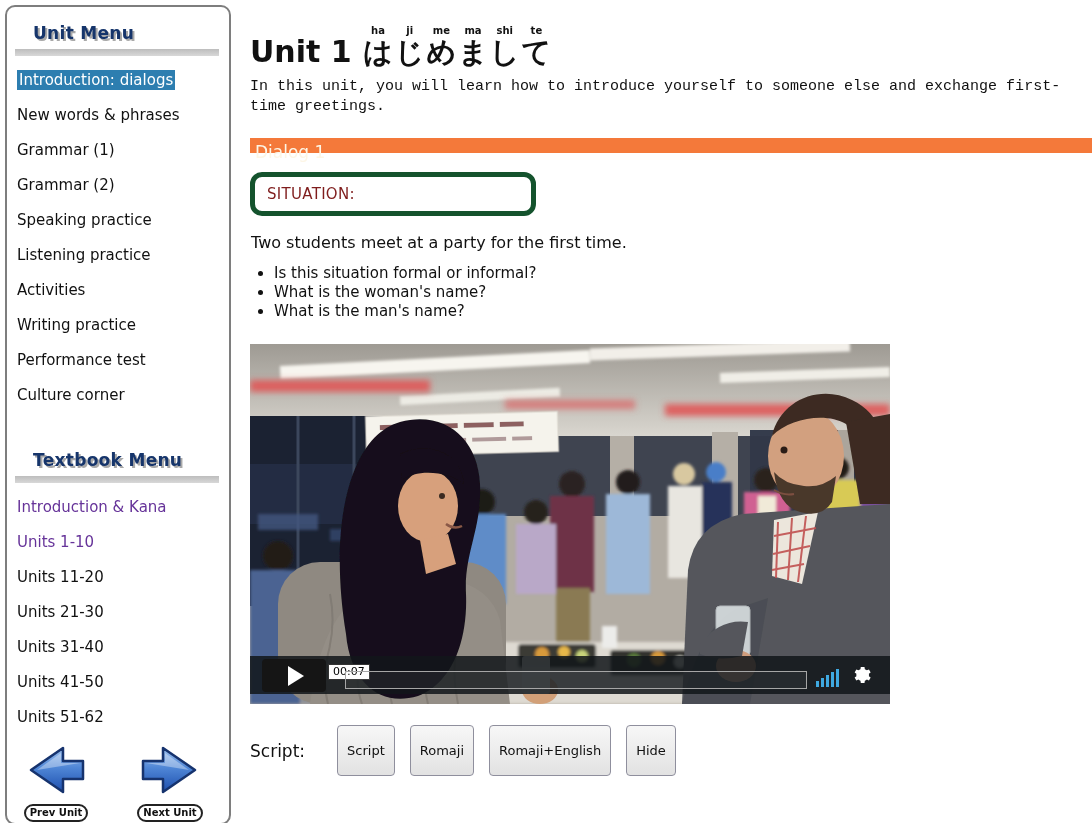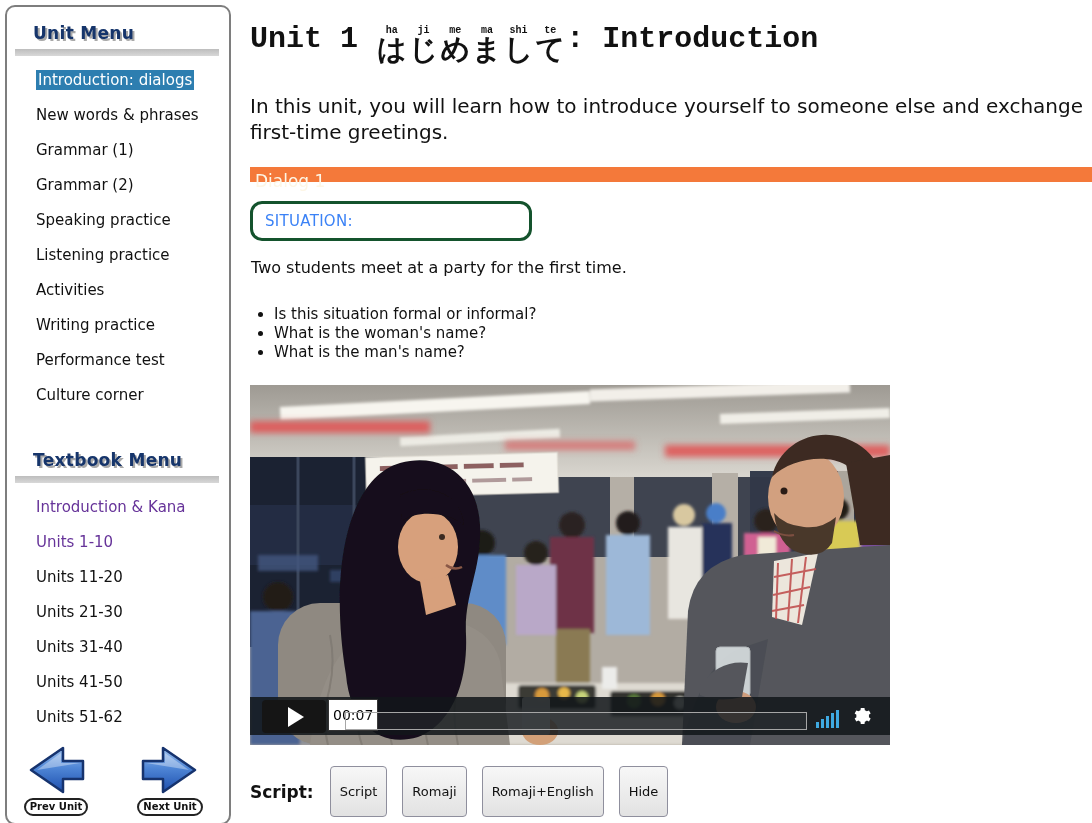--- a/index.html
+++ b/index.html
@@ -4,58 +4,58 @@
 <style>
   html,body{margin:0;padding:0;overflow:hidden;background:#fff;}
   body{width:1092px;height:823px;position:relative;font-family:"DejaVu Sans","Liberation Sans",sans-serif;color:#111;}
 
   
   .sidebar{position:absolute;left:5px;top:5px;width:214px;height:804px;border:2px solid #7e7e7e;border-radius:10px;background:#fff;padding:12px 0 0 8px;box-sizing:content-box;}
   .menu-heading{font-size:17px;font-weight:bold;color:#16356b;letter-spacing:.3px;margin:4px 0 6px 18px;text-shadow:2px 2px 0 #a9a9a9;}
   .menu-rule{height:7px;width:204px;background:linear-gradient(#bdbdbd,#d8d8d8);margin:0 0 14px 0;}
   .menu-list{list-style:none;margin:0;padding:0;}
   .menu-list li{margin:0 0 14px 2px;font-size:15px;line-height:21px;color:#111;cursor:pointer;}
-  .menu-list li span{color:inherit;margin-left:19px;}
+  .menu-list li span{color:inherit;}
   .menu-list li.selected span{background:#2d7eb0;color:#fff;padding:1px 2px;}
   .menu-list li.visited{color:#663399;}
   .tb-gap{height:26px;}
   .arrows-row{display:flex;justify-content:flex-start;gap:52px;margin:16px 0 0 10px;}
   .arrow-block{display:flex;flex-direction:column;align-items:center;width:62px;cursor:pointer;}
   .arrow-block svg{display:block;}
-  .arrow-caption{margin-top:2px;font-size:10px;font-weight:bold;color:#111;border:2px solid #222;border-radius:10px;padding:0 4px;line-height:14px;white-space:nowrap;background:#fff;}
+  .arrow-caption{margin-top:8px;font-size:10px;font-weight:bold;color:#111;border:2px solid #222;border-radius:10px;padding:0 4px;line-height:14px;white-space:nowrap;background:#fff;}
 
   
   .main{position:absolute;left:250px;top:0;width:842px;}
-  .title-row{display:flex;margin:24px 0 0 0;white-space:nowrap;font-family:Liberation Mono, monospace;}
+  .title-row{display:flex;align-items:flex-end;margin:24px 0 0 0;white-space:nowrap;}
   .title-latin{font-size:30px;font-weight:bold;line-height:1.05;}
   .rb{display:inline-flex;flex-direction:column;align-items:center;margin:0 1px;}
   .rb .rt{font-size:10px;font-weight:bold;line-height:1.3;color:#111;}
   .rb .base{font-size:29px;font-weight:bold;line-height:1.05;}
-  .intro{font-size:20px;margin:26px 0 0 0;line-height:1.3;}
+  .intro{font-size:15px;margin:10px 0 0 0;line-height:1.3;font-family:Liberation Mono, monospace;}
   .section-bar{margin-top:22px;height:15px;line-height:28px;background:#f4793a;color:#fdf6e6;font-size:17px;padding-left:5px;}
-  .label-box{margin-top:19px;width:252px;border:3px solid #14532d;border-radius:12px;padding:8px 12px;font-size:15px;color:#3b82f6;letter-spacing:.3px;background:#fff;}
+  .label-box{margin-top:19px;width:252px;border:5px solid #14532d;border-radius:12px;padding:8px 12px;font-size:15px;color:#7f1d1d;letter-spacing:.3px;background:#fff;}
   .situation-text{font-size:16px;margin:17px 0 0 1px;}
-  .bullets{margin:28px 0 0 24px;padding:0;font-size:15px;line-height:18px;}
+  .bullets{margin:12px 0 0 24px;padding:0;font-size:15px;line-height:18px;}
   .bullets li{margin:0 0 1px 0;}
 
   
   .video{position:relative;width:640px;height:360px;margin-top:24px;background:#222;overflow:hidden;}
   .video svg.poster{position:absolute;left:0;top:0;}
   .vbar{position:absolute;left:0;top:312px;width:640px;height:38px;background:rgba(18,22,26,0.86);}
   .play-btn{position:absolute;left:12px;top:3px;width:64px;height:33px;background:#151515;border-radius:4px;display:flex;align-items:center;justify-content:center;cursor:pointer;}
   .play-tri{width:0;height:0;border-left:16px solid #fff;border-top:10px solid transparent;border-bottom:10px solid transparent;margin-left:4px;}
-  .time-chip{position:absolute;left:78px;top:2px;background:#fff;color:#000;font-size:14px;line-height:14px;padding:8px 4px;border:1px solid #333;}
+  .time-chip{position:absolute;left:78px;top:8px;background:#fff;color:#000;font-size:11px;line-height:14px;padding:0 4px;border:1px solid #333;}
   .seek{position:absolute;left:95px;top:15px;width:460px;height:16px;border:1px solid #a6a6a6;background:rgba(255,255,255,0.05);cursor:pointer;}
   .vol{position:absolute;left:566px;top:11px;width:26px;height:20px;display:flex;align-items:flex-end;gap:2px;cursor:pointer;}
   .vol i{display:block;width:3px;background:#3fa9e1;}
   .gear{position:absolute;left:600px;top:8px;width:24px;height:24px;cursor:pointer;color:#fff;}
 
   
   .script-row{display:flex;align-items:center;margin-top:21px;}
-  .script-label{font-size:17px;margin-right:16px;font-weight:bold;}
+  .script-label{font-size:17px;margin-right:32px;}
   .script-row button{font-family:"DejaVu Sans","Liberation Sans",sans-serif;font-size:13px;color:#111;background:linear-gradient(#f7f7f7,#e2e2e2);border:1px solid #8f8f9d;border-radius:4px;padding:17px 9px;margin-right:15px;cursor:pointer;}
 </style>
 </head>
 <body>
 
 <div class="sidebar">
   <div class="menu-heading">Unit Menu</div>
   <div class="menu-rule"></div>
   <ul class="menu-list">
     <li class="selected"><span>Introduction: dialogs</span></li>
@@ -136,21 +136,20 @@
         <span class="base">ま</span>
       </span>
     <span class="rb">
         <span class="rt">shi</span>
         <span class="base">し</span>
       </span>
     <span class="rb">
         <span class="rt">te</span>
         <span class="base">て</span>
       </span>
-    <span class="title-latin">: Introduction</span>
   </h1>
 
   <p class="intro">In this unit, you will learn how to introduce yourself to someone else and exchange first-time greetings.</p>
 
   <div class="section-bar">Dialog 1</div>
 
   <div class="label-box">SITUATION:</div>
 
   <p class="situation-text">Two students meet at a party for the first time.</p>
 

